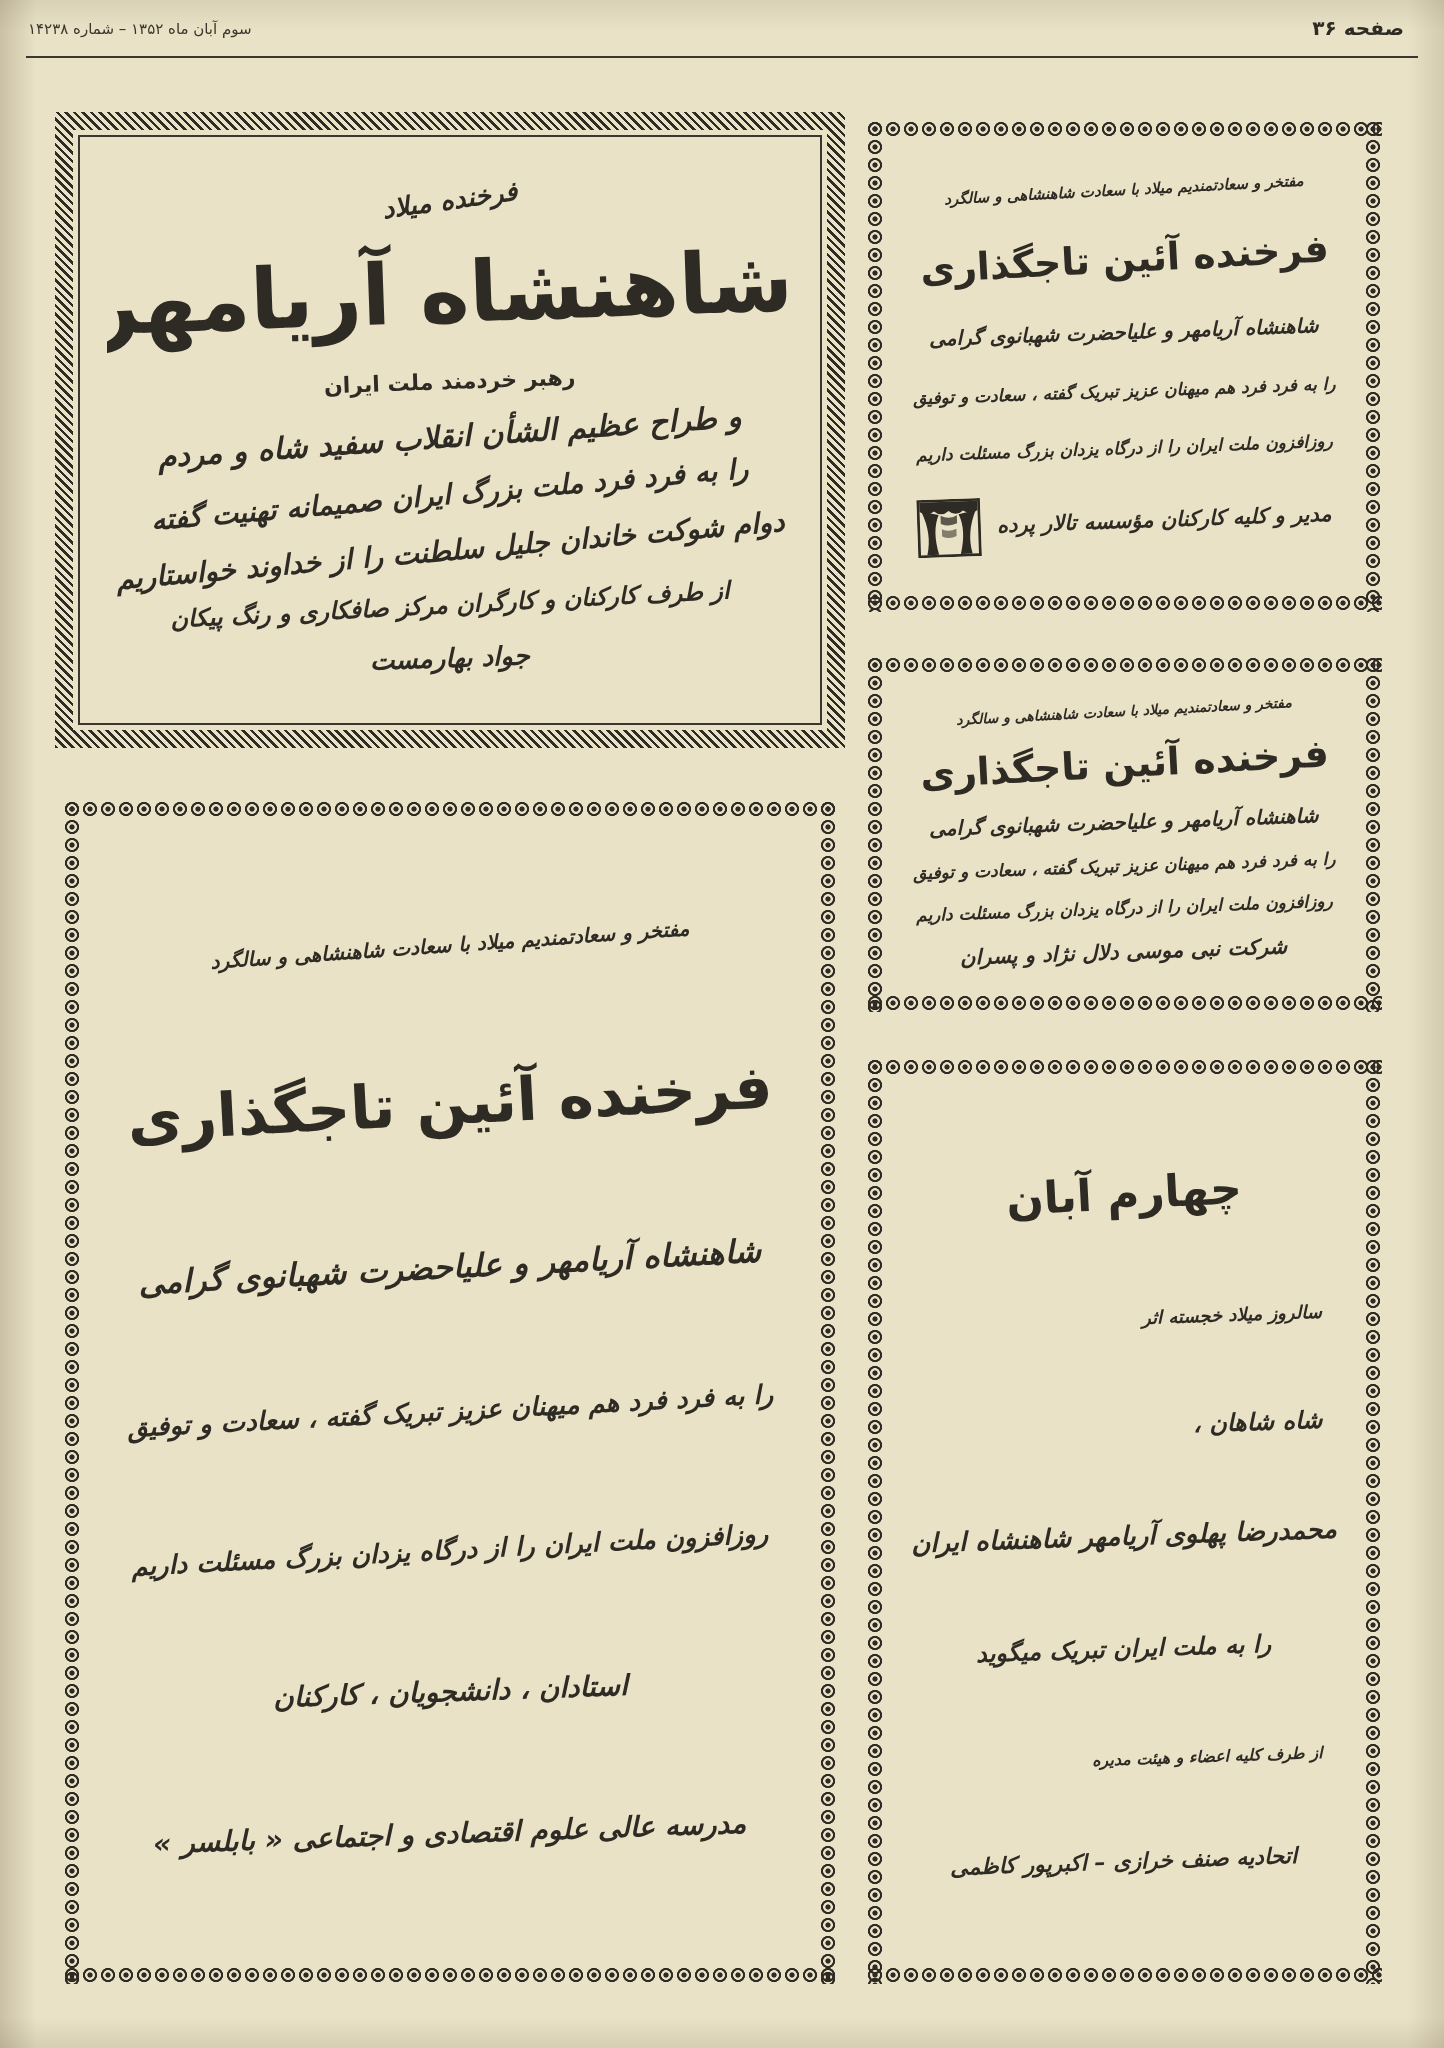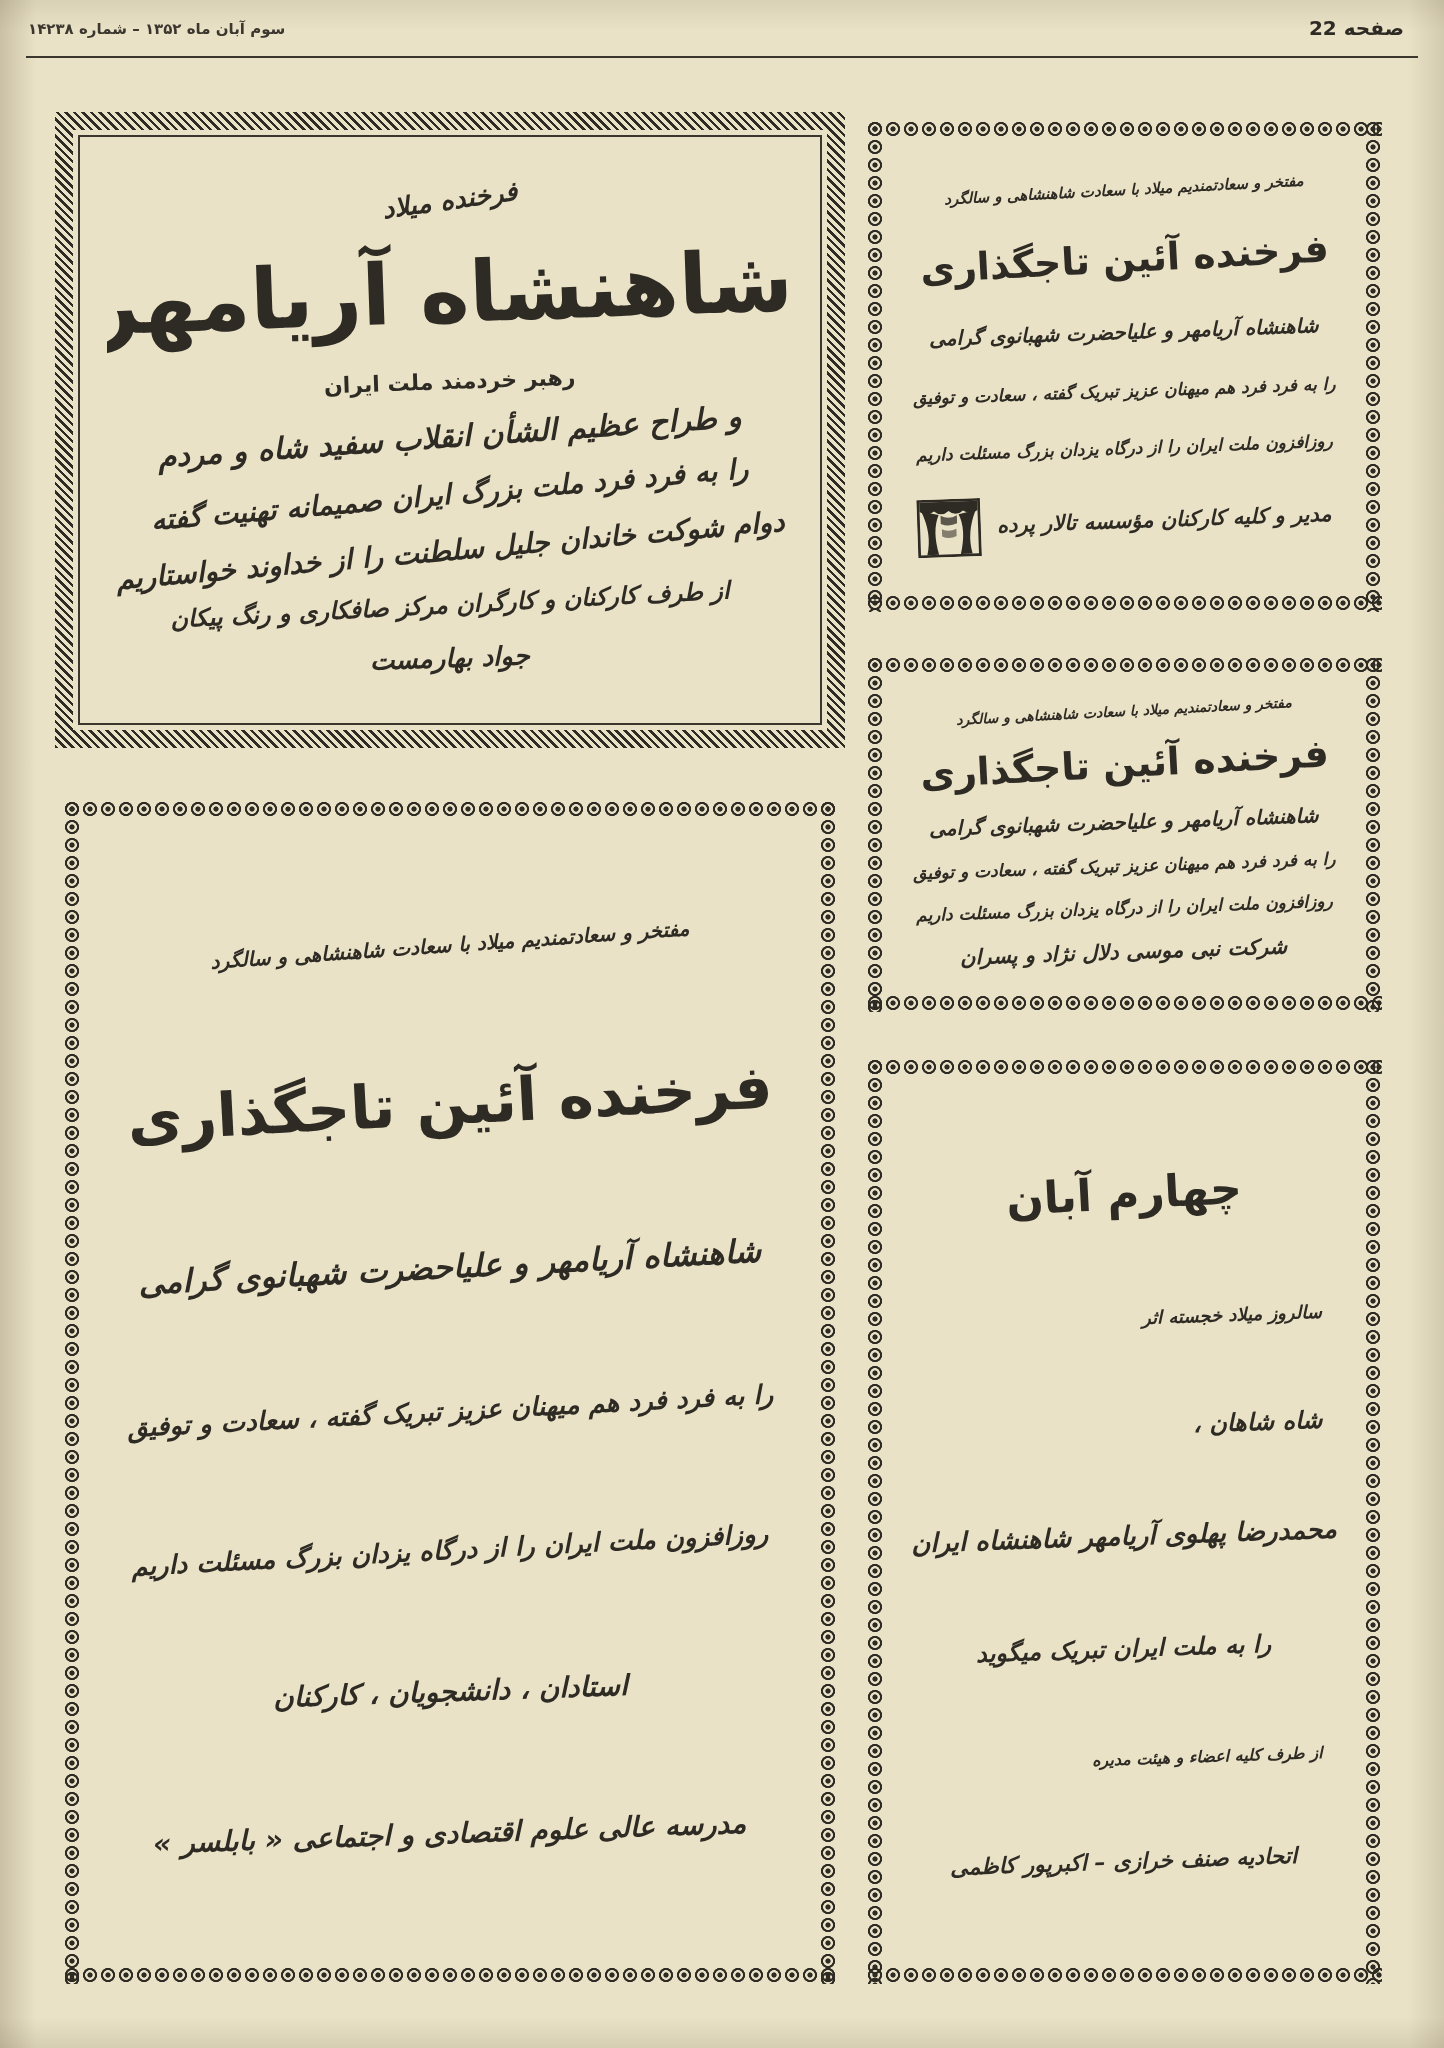--- a/index.html
+++ b/index.html
@@ -25,21 +25,21 @@
       linear-gradient(180deg, rgba(70,58,34,.10), rgba(70,58,34,0) 1.5%, rgba(70,58,34,0) 98.5%, rgba(70,58,34,.12)),
       var(--paper);
   }
   
   .pg{
     position:absolute;top:16px;right:40px;
     font-size:20px;font-weight:bold;
   }
   .di{
     position:absolute;top:20px;left:28px;
-    font-size:15px;font-weight:bold;color:var(--ink-soft);text-align:center;
+    font-size:15px;font-weight:normal;color:var(--ink-soft);text-align:center;
   }
   .rule{
     position:absolute;top:56px;left:26px;right:26px;height:2px;
     background:var(--ink-soft);
   }
   
   .ad{position:absolute;}
   .ad-content{
     position:absolute;inset:34px;
     display:flex;flex-direction:column;
@@ -90,21 +90,21 @@
   .sig-row{
     display:flex;align-items:center;justify-content:center;gap:16px;max-width:100%;
   }
   .emblem{width:64px;height:58px;flex:0 0 auto;}
 </style>
 </head>
 <body>
 
 <div class="sheet">
 
-  <span class="pg">صفحه 22</span>
+  <span class="pg">صفحه ۳۶</span>
   <span class="di">سوم آبان ماه ۱۳۵۲ – شماره ۱۴۲۳۸</span>
   <div class="rule"></div>
 
   <article class="ad boxA weave">
     <div class="ad-content">
       <div class="ln s26 bold ital r8">فرخنده میلاد</div>
       <div class="ln s84 bold r2">شاهنشاه آریامهر</div>
       <div class="ln s22 bold r2">رهبر خردمند ملت ایران</div>
       <div class="ln s30 bold ital r4">و طراح عظیم الشأن انقلاب سفید شاه و مردم</div>
       <div class="ln s28 bold ital r5">را به فرد فرد ملت بزرگ ایران صمیمانه تهنیت گفته</div>

